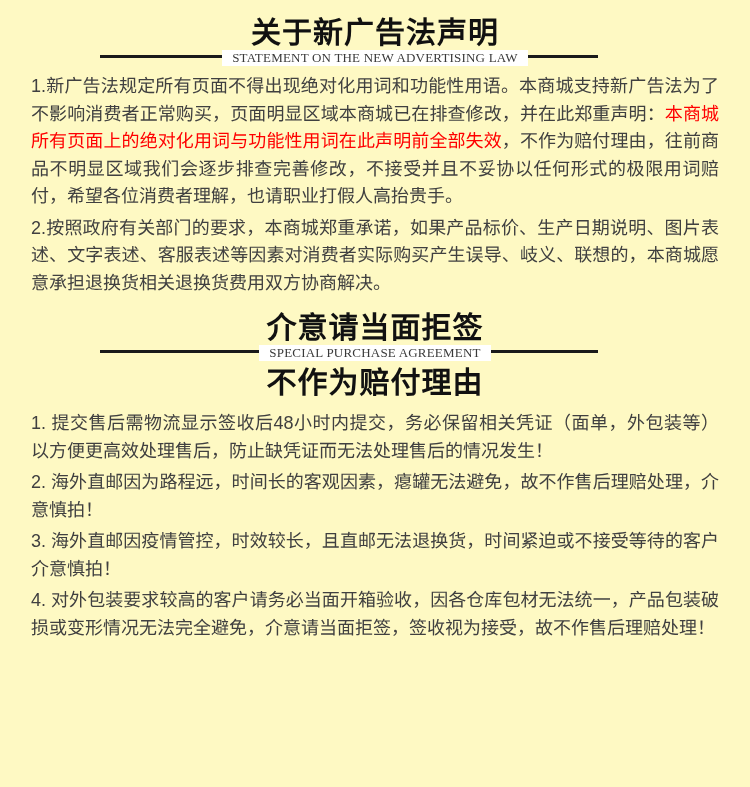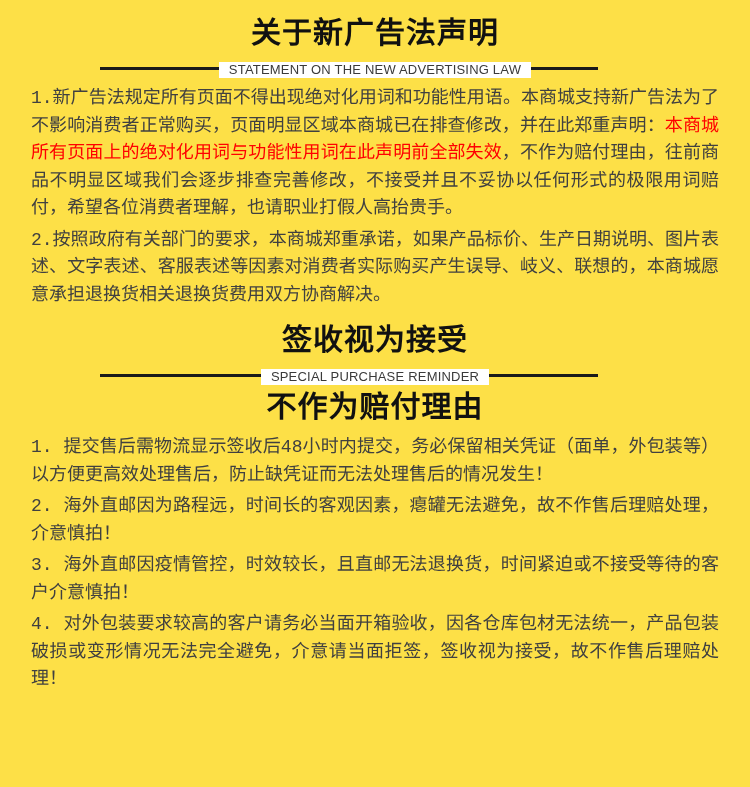--- a/index.html
+++ b/index.html
@@ -8,38 +8,38 @@
     background: #ffffff;
     width: 750px;
     overflow-x: hidden;
     font-family: "Liberation Sans", "DejaVu Sans", sans-serif;
   }
   .page {
     width: 750px;
     min-height: 787px;
     box-sizing: border-box;
     padding: 18px 0 18px 0;
-    background: #fde047;
+    background: #fef9c3;
   }
   .section-header {
     text-align: center;
   }
   .sec-title {
     font-size: 30px;
     line-height: 30px;
     font-weight: 700;
     color: #111111;
     letter-spacing: 1px;
     margin: 0;
   }
   .subtitle-row {
     position: relative;
     height: 16px;
-    margin-top: 12px;
     text-align: center;
+    font-family: Liberation Serif, serif;
   }
   .subtitle-rule {
     position: absolute;
     left: 100px;
     right: 152px;
     top: 7px;
     height: 3px;
     background: #1a1a1a;
   }
   .subtitle-text {
@@ -53,21 +53,20 @@
     letter-spacing: 0.2px;
     font-weight: 500;
     white-space: nowrap;
   }
   .sec-body {
     margin: 9px 31px 0 31px;
     font-size: 18px;
     line-height: 27.5px;
     color: #404040;
     text-align: justify;
-    font-family: Liberation Mono, monospace;
   }
   .para {
     margin: 0 0 4px 0;
   }
   .para:last-child { margin-bottom: 0; }
   .seg-default { color: #404040; }
   .seg-red { color: #ff0000; }
   .hdr-gap-2 { margin-top: 16px; }
   .hdr-gap-3 { margin-top: 9px; }
   .body-gap-3 { margin-top: 12px; }
@@ -83,24 +82,24 @@
       <div class="subtitle-rule"></div>
       <span class="subtitle-text">STATEMENT ON THE NEW ADVERTISING LAW</span>
     </div>
   </div>
   <div class="sec-body">
       <div class="para"><span class="seg-default">1.新广告法规定所有页面不得出现绝对化用词和功能性用语。本商城支持新广告法为了不影响消费者正常购买，页面明显区域本商城已在排查修改，并在此郑重声明：</span><span class="seg-red">本商城所有页面上的绝对化用词与功能性用词在此声明前全部失效</span><span class="seg-default">，不作为赔付理由，往前商品不明显区域我们会逐步排查完善修改，不接受并且不妥协以任何形式的极限用词赔付，希望各位消费者理解，也请职业打假人高抬贵手。</span></div>
       <div class="para"><span class="seg-default">2.按照政府有关部门的要求，本商城郑重承诺，如果产品标价、生产日期说明、图片表述、文字表述、客服表述等因素对消费者实际购买产生误导、岐义、联想的，本商城愿意承担退换货相关退换货费用双方协商解决。</span></div>
     </div>
 
   <div class="section-header hdr-gap-2">
-    <h1 class="sec-title">签收视为接受</h1>
+    <h1 class="sec-title">介意请当面拒签</h1>
     <div class="subtitle-row">
       <div class="subtitle-rule"></div>
-      <span class="subtitle-text">SPECIAL PURCHASE REMINDER</span>
+      <span class="subtitle-text">SPECIAL PURCHASE AGREEMENT</span>
     </div>
   </div>
 
   <div class="section-header hdr-gap-3">
     <h1 class="sec-title">不作为赔付理由</h1>
   </div>
   <div class="sec-body body-gap-3">
       <div class="para"><span class="seg-default">1. 提交售后需物流显示签收后48小时内提交，务必保留相关凭证（面单，外包装等）以方便更高效处理售后，防止缺凭证而无法处理售后的情况发生！</span></div>
       <div class="para"><span class="seg-default">2. 海外直邮因为路程远，时间长的客观因素，瘪罐无法避免，故不作售后理赔处理，介意慎拍！</span></div>
       <div class="para"><span class="seg-default">3. 海外直邮因疫情管控，时效较长，且直邮无法退换货，时间紧迫或不接受等待的客户介意慎拍！</span></div>

